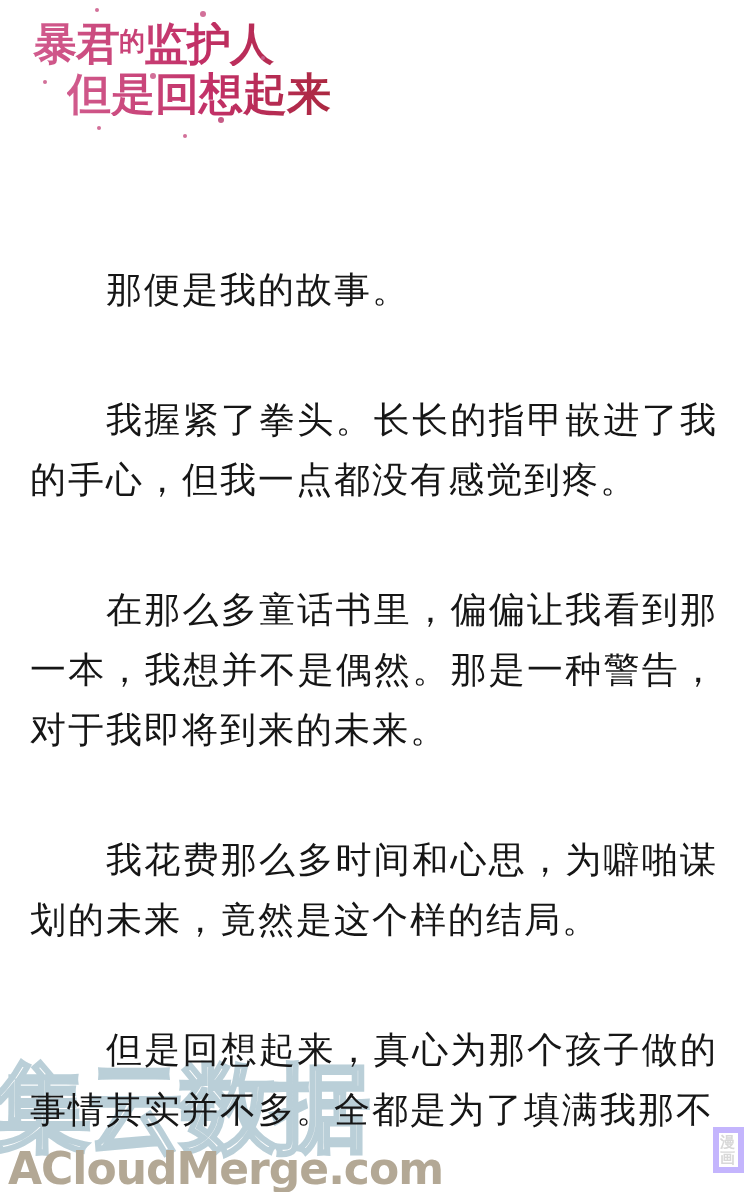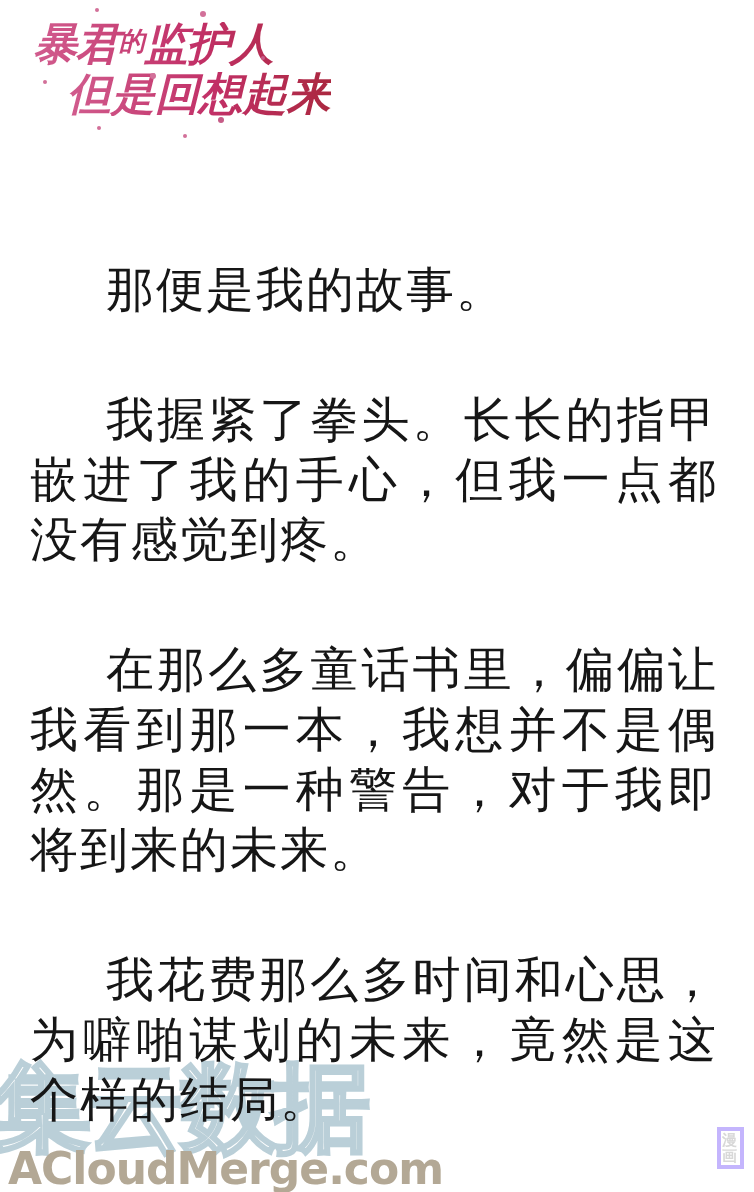--- a/index.html
+++ b/index.html
@@ -23,21 +23,20 @@
     line-height: 1;
   }
   .logo-line {
     font-family: "DejaVu Serif", serif;
     font-weight: 700;
     background: linear-gradient(90deg, #d15c8e 0%, #c23067 55%, #ab2840 100%);
     -webkit-background-clip: text;
     background-clip: text;
     color: transparent;
     white-space: nowrap;
-    font-style: italic;
   }
   .logo-line1 { font-size: 44px; letter-spacing: -1px; }
   .logo-line1 .de-small { font-size: 26px; vertical-align: 9px; }
   .logo-line2 { font-size: 44px; margin-left: 34px; margin-top: 6px; letter-spacing: 0px; }
   .sparkles {
     position: absolute;
     left: 0; top: 0;
     width: 4px; height: 4px;
     border-radius: 50%;
     background: transparent;
@@ -57,21 +56,21 @@
     position: absolute;
     left: 0;
     top: 0;
     width: 754px;
     box-sizing: border-box;
     padding: 260px 36px 0 30px;
     z-index: 2;
   }
   .content p {
     margin: 0 0 70px 0;
-    font-size: 48px;
+    font-size: 36px;
     line-height: 60px;
     letter-spacing: 2px;
     text-indent: 76px;
     text-align: justify;
     word-break: break-all;
     color: #161616;
     font-family: "Liberation Sans", sans-serif;
   }
 
   
@@ -117,21 +116,21 @@
     font-weight: 700;
     letter-spacing: 0;
   }
   .platform-suffix {
     display: inline-block;
     width: 17px;
     font-size: 15px;
     line-height: 16px;
     font-weight: 700;
     word-break: break-all;
-    border: 4px solid #c4b5fd;
+    border: 6px solid #c4b5fd;
     padding: 1px;
   }
 </style>
 </head>
 <body>
 
 <div class="page">
 
   <header class="logo">
     <div class="logo-line logo-line1">

